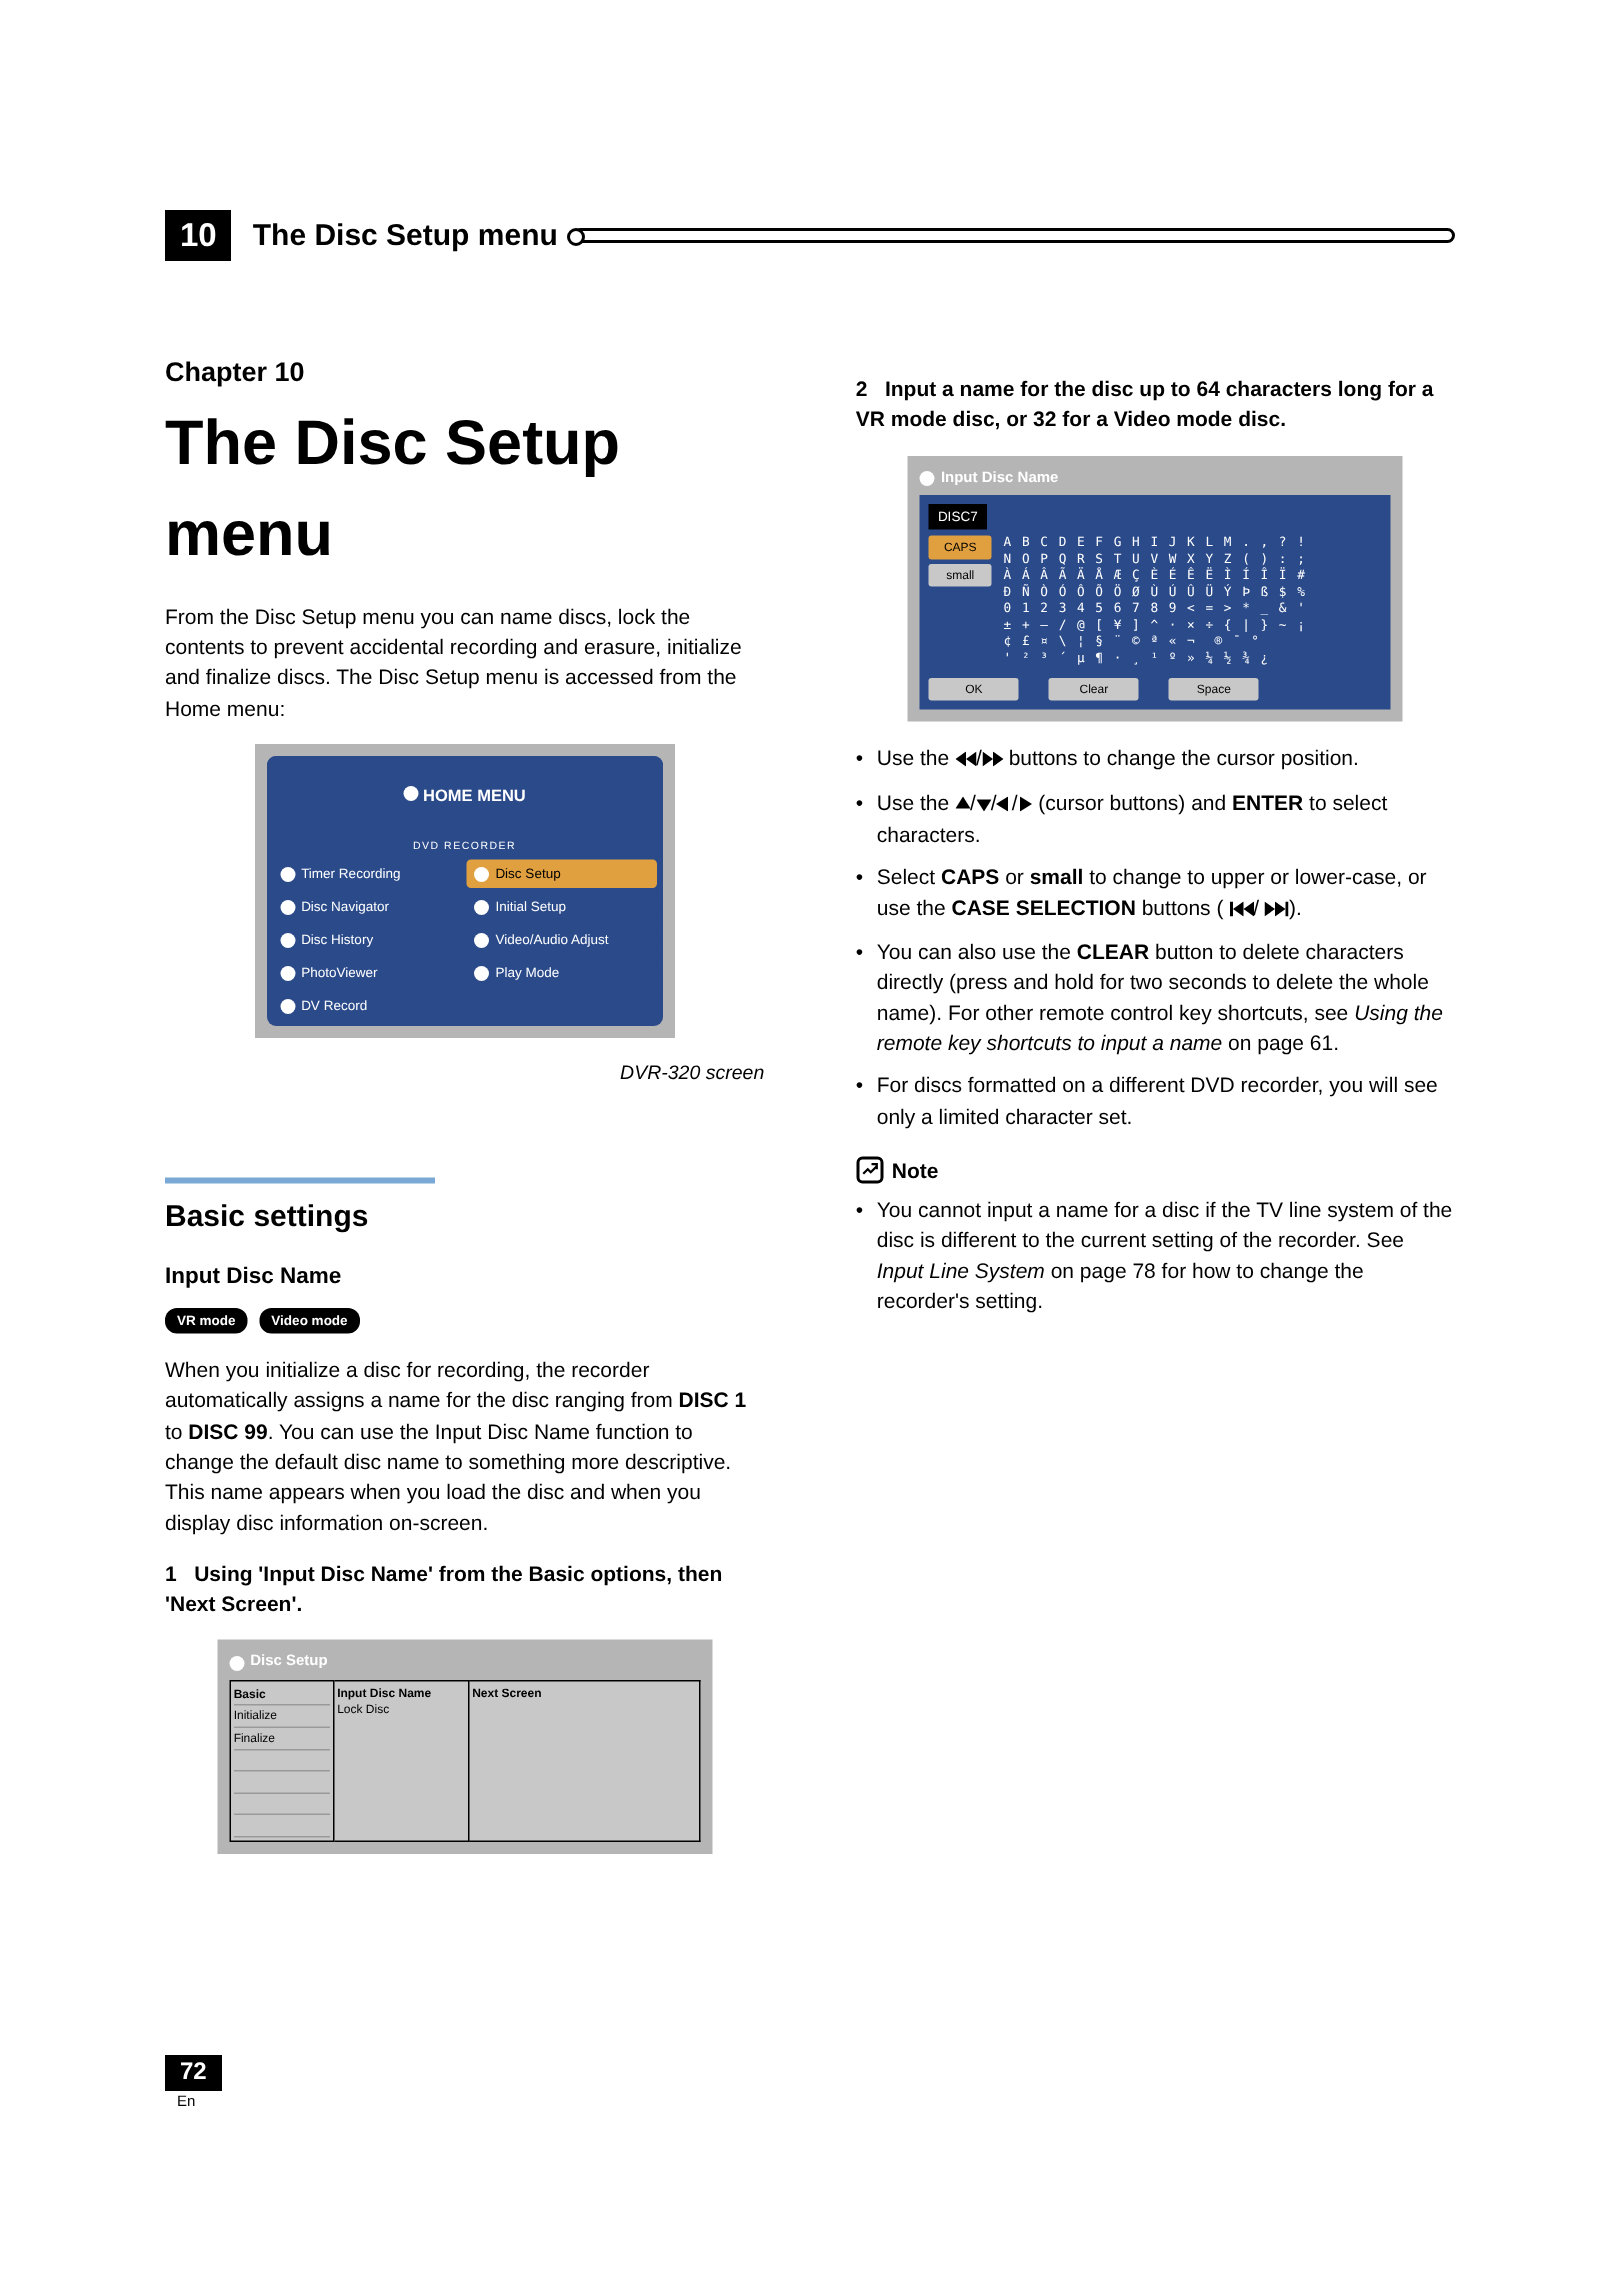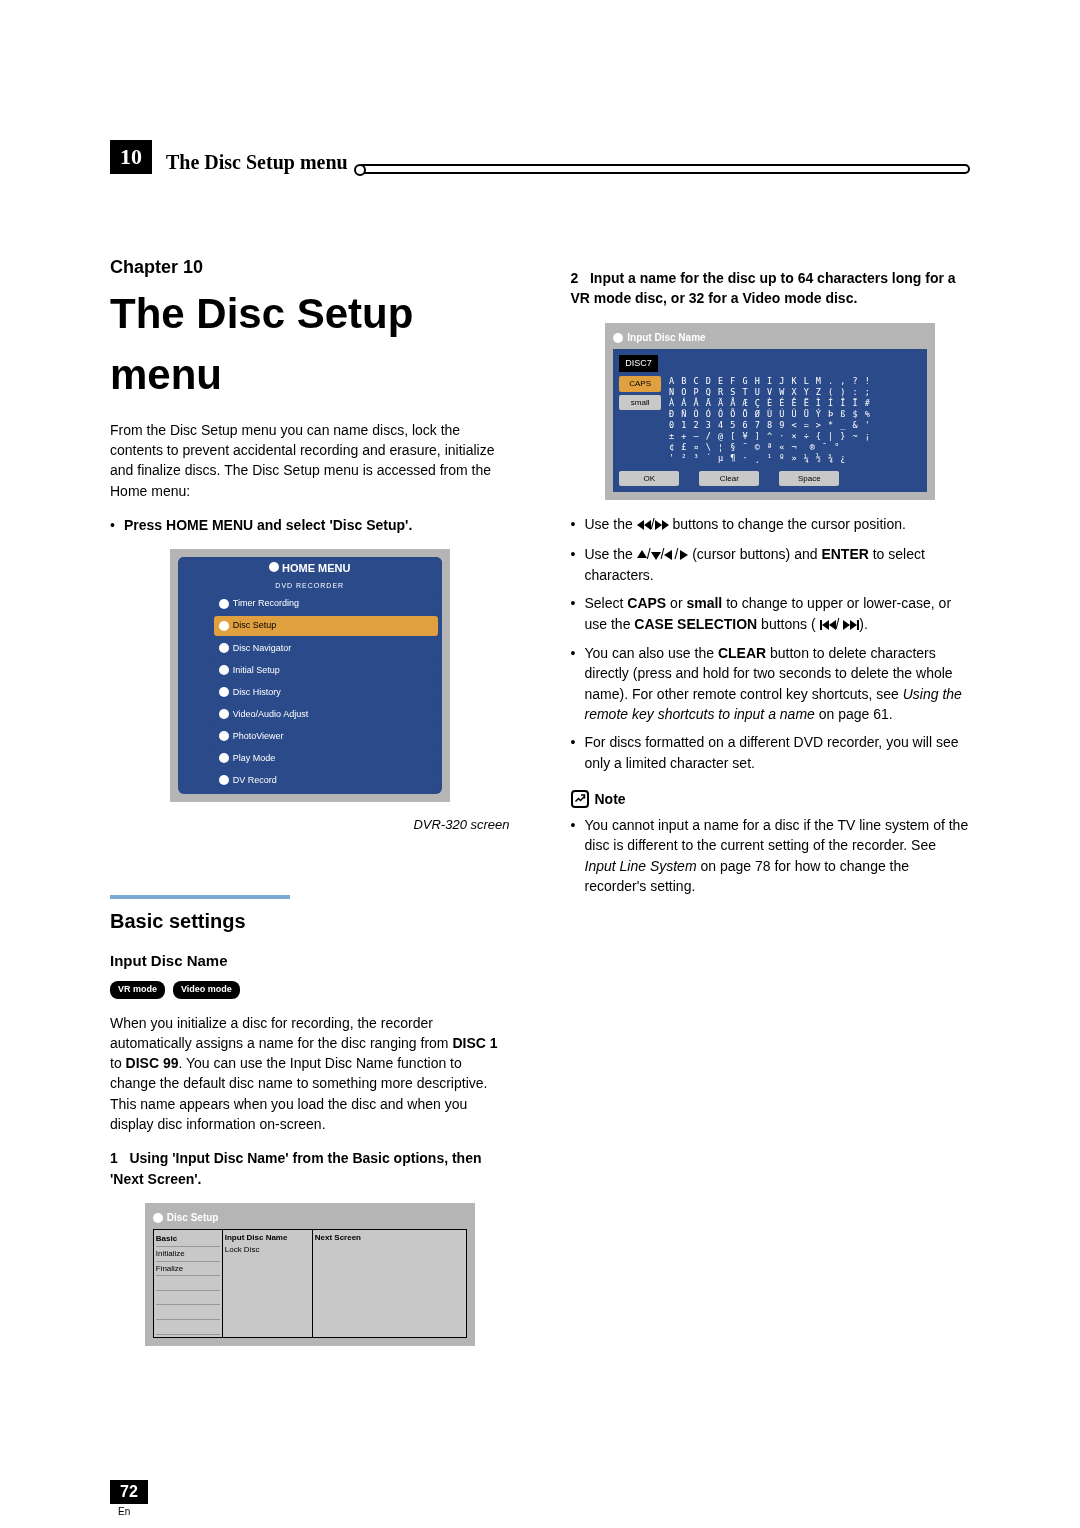--- a/index.html
+++ b/index.html
@@ -9,23 +9,22 @@
     padding: 0;
     background: #fff;
     color: #000;
     width: 1080px;
   }
   .page {
     padding: 140px 110px 40px 110px;
   }
   .header-row {
     display: flex;
-    align-items: flex-end;
-    margin-bottom: 80px;
-    font-family: Liberation Serif, serif;
+    align-items: center;
+    margin-bottom: 61px;
   }
   .chapter-num {
     background: #000;
     color: #fff;
     font-weight: bold;
     font-size: 22px;
     padding: 4px 10px;
     margin-right: 14px;
   }
   .chapter-title {
@@ -111,31 +110,30 @@
     background: #b5b5b5;
     margin: 8px auto 14px auto;
     width: 330px;
     padding: 8px;
     font-size: 9px;
     color: #fff;
   }
   .hm-title {
     background: #2a4a8a;
     text-align: center;
-    padding: 4px;
+    padding: 20px;
     font-weight: bold;
     font-size: 11px;
     border-radius: 6px 6px 0 0;
   }
   .hm-sub { font-size: 7px; letter-spacing: 1px; text-align:center; margin-bottom:3px;}
   .hm-grid {
     display: grid;
-    grid-template-columns: 1fr;
+    grid-template-columns: 1fr 1fr;
     gap: 3px;
-    margin-left: 32px;
   }
   .hm-item {
     background: #2a4a8a;
     padding: 3px 5px;
     border-radius: 3px;
     font-size: 9px;
     display:flex;
     align-items:center;
     gap:4px;
   }
@@ -191,23 +189,20 @@
       </div>
   </div>
 
   <div class="columns">
 
     <div class="col">
       <div class="chap-label">Chapter 10</div>
       <h1 class="main-title">The Disc Setup menu</h1>
       <p>From the Disc Setup menu you can name discs, lock the contents to prevent accidental recording and erasure, initialize and finalize discs. The Disc Setup menu is accessed from the Home menu:</p>
 
-      <ul class="bullets">
-        <li><span class="bold">Press HOME MENU and select 'Disc Setup'.</span></li>
-      </ul>
 
       <div class="screenshot">
         <div style="background:#2a4a8a; border-radius:6px; padding-bottom:4px;">
         <div class="hm-title"><span class="hm-icon"></span> <span>HOME MENU</span></div>
         <div class="hm-sub">DVD RECORDER</div>
         <div class="hm-grid" style="padding:0 4px;">
           <div class="hm-item">
                 <span class="hm-icon"></span>
                 <span>Timer Recording</span>
               </div>

